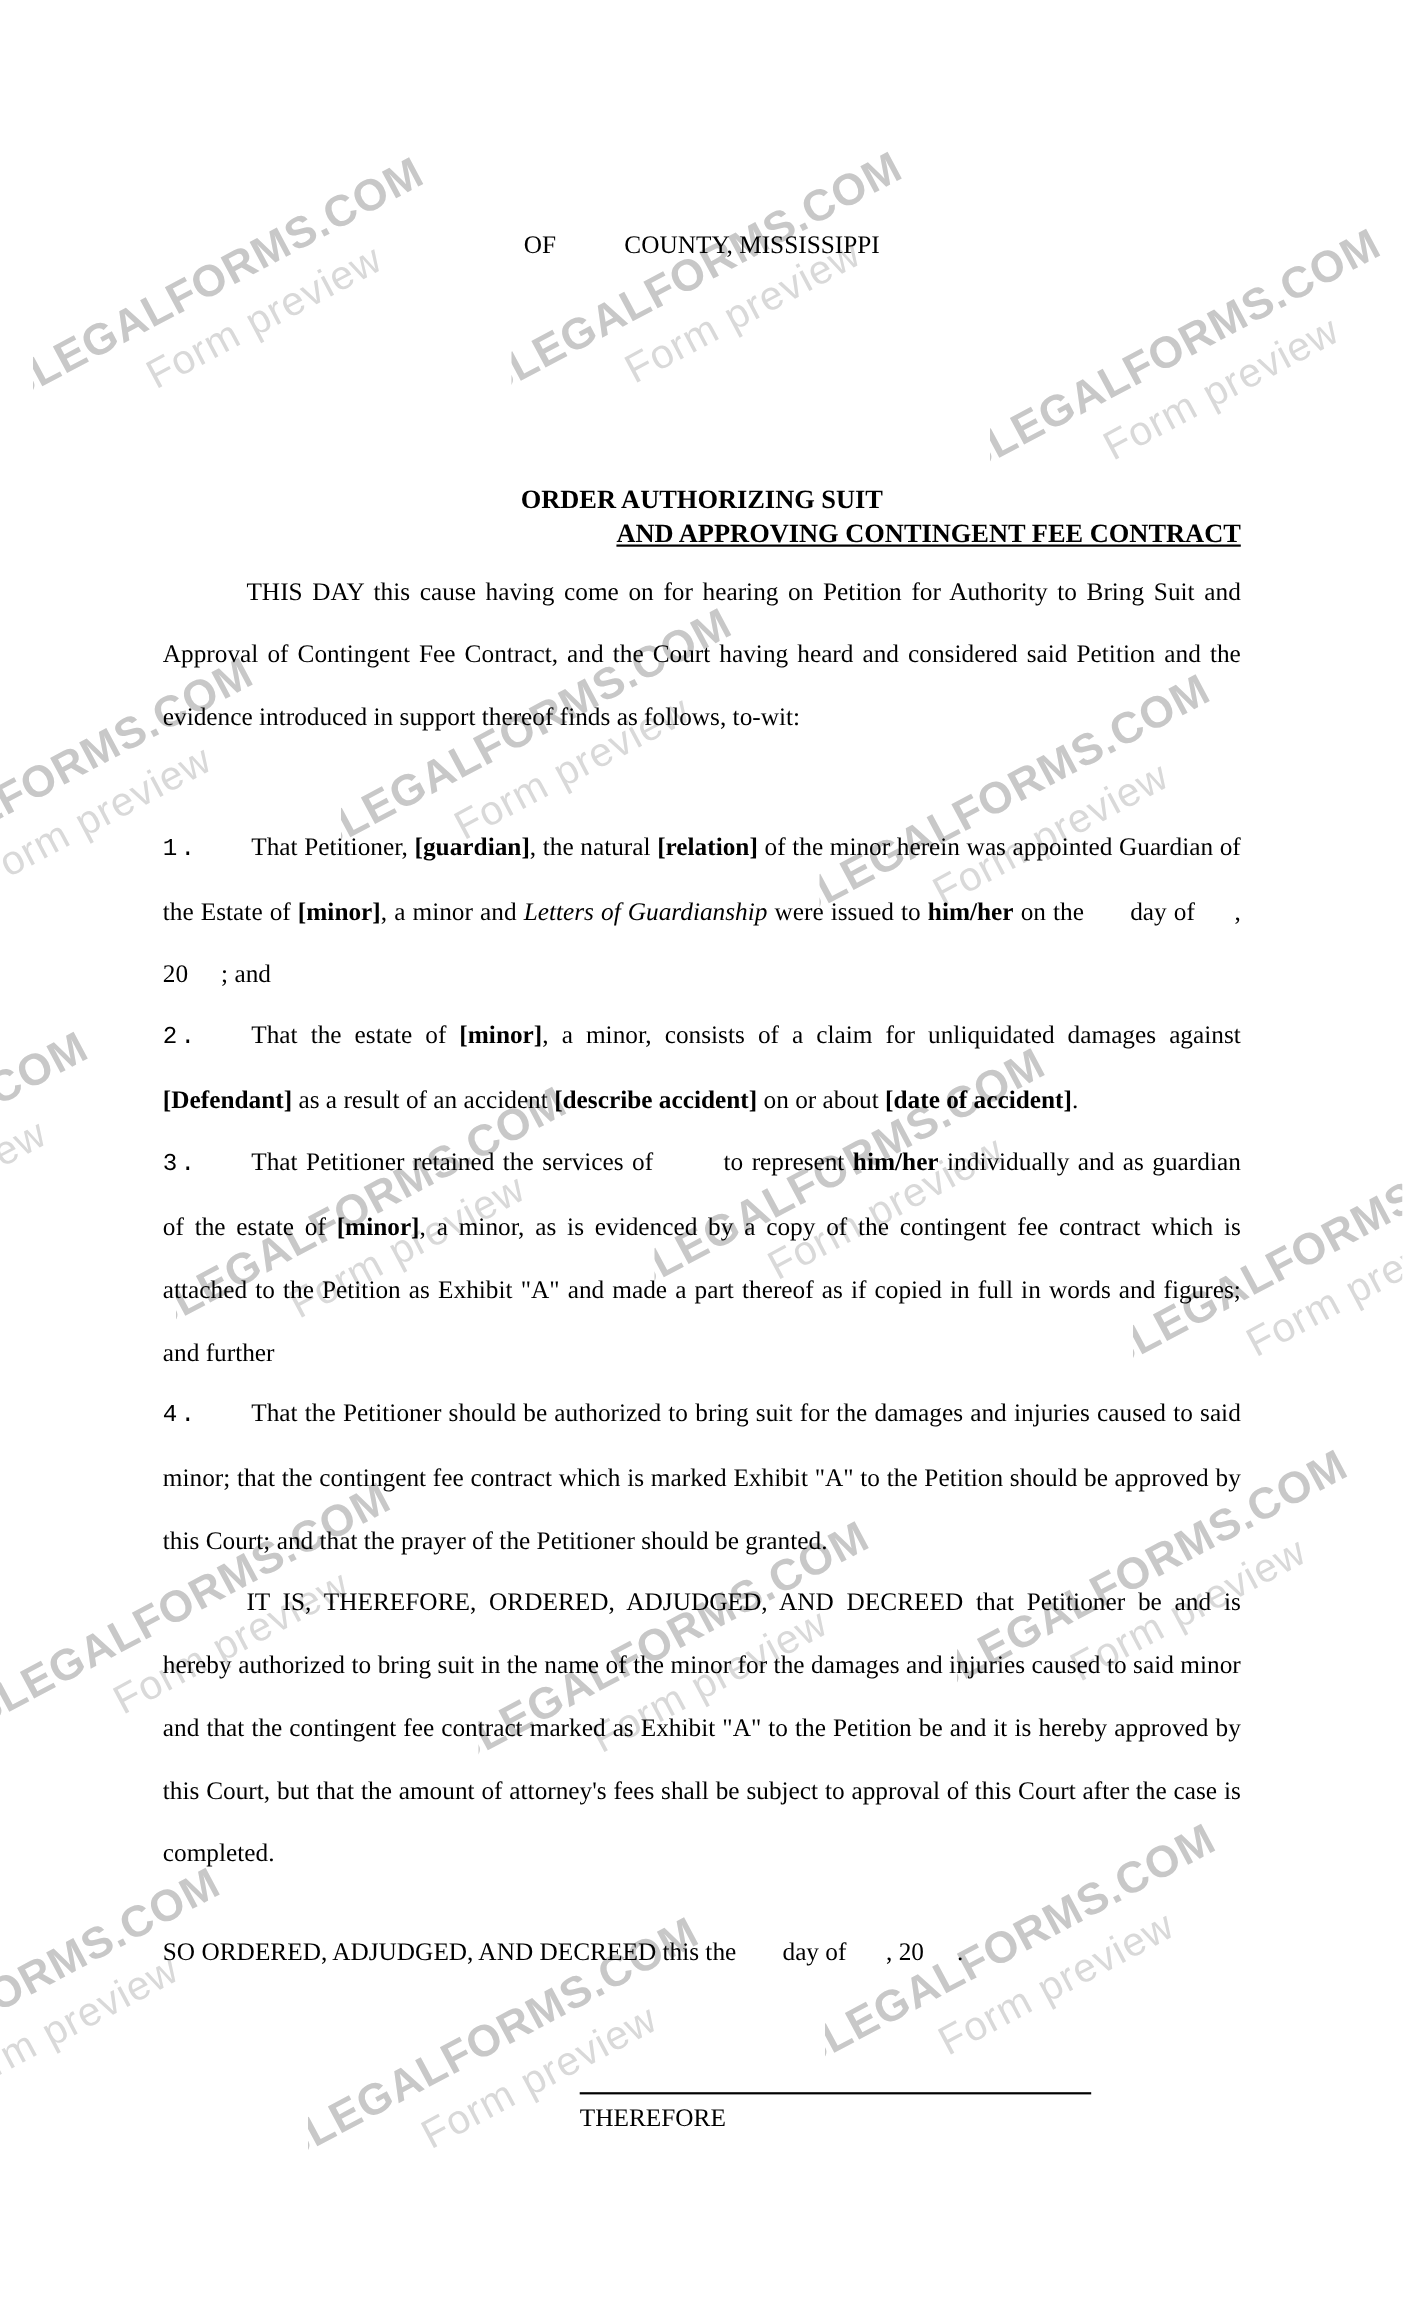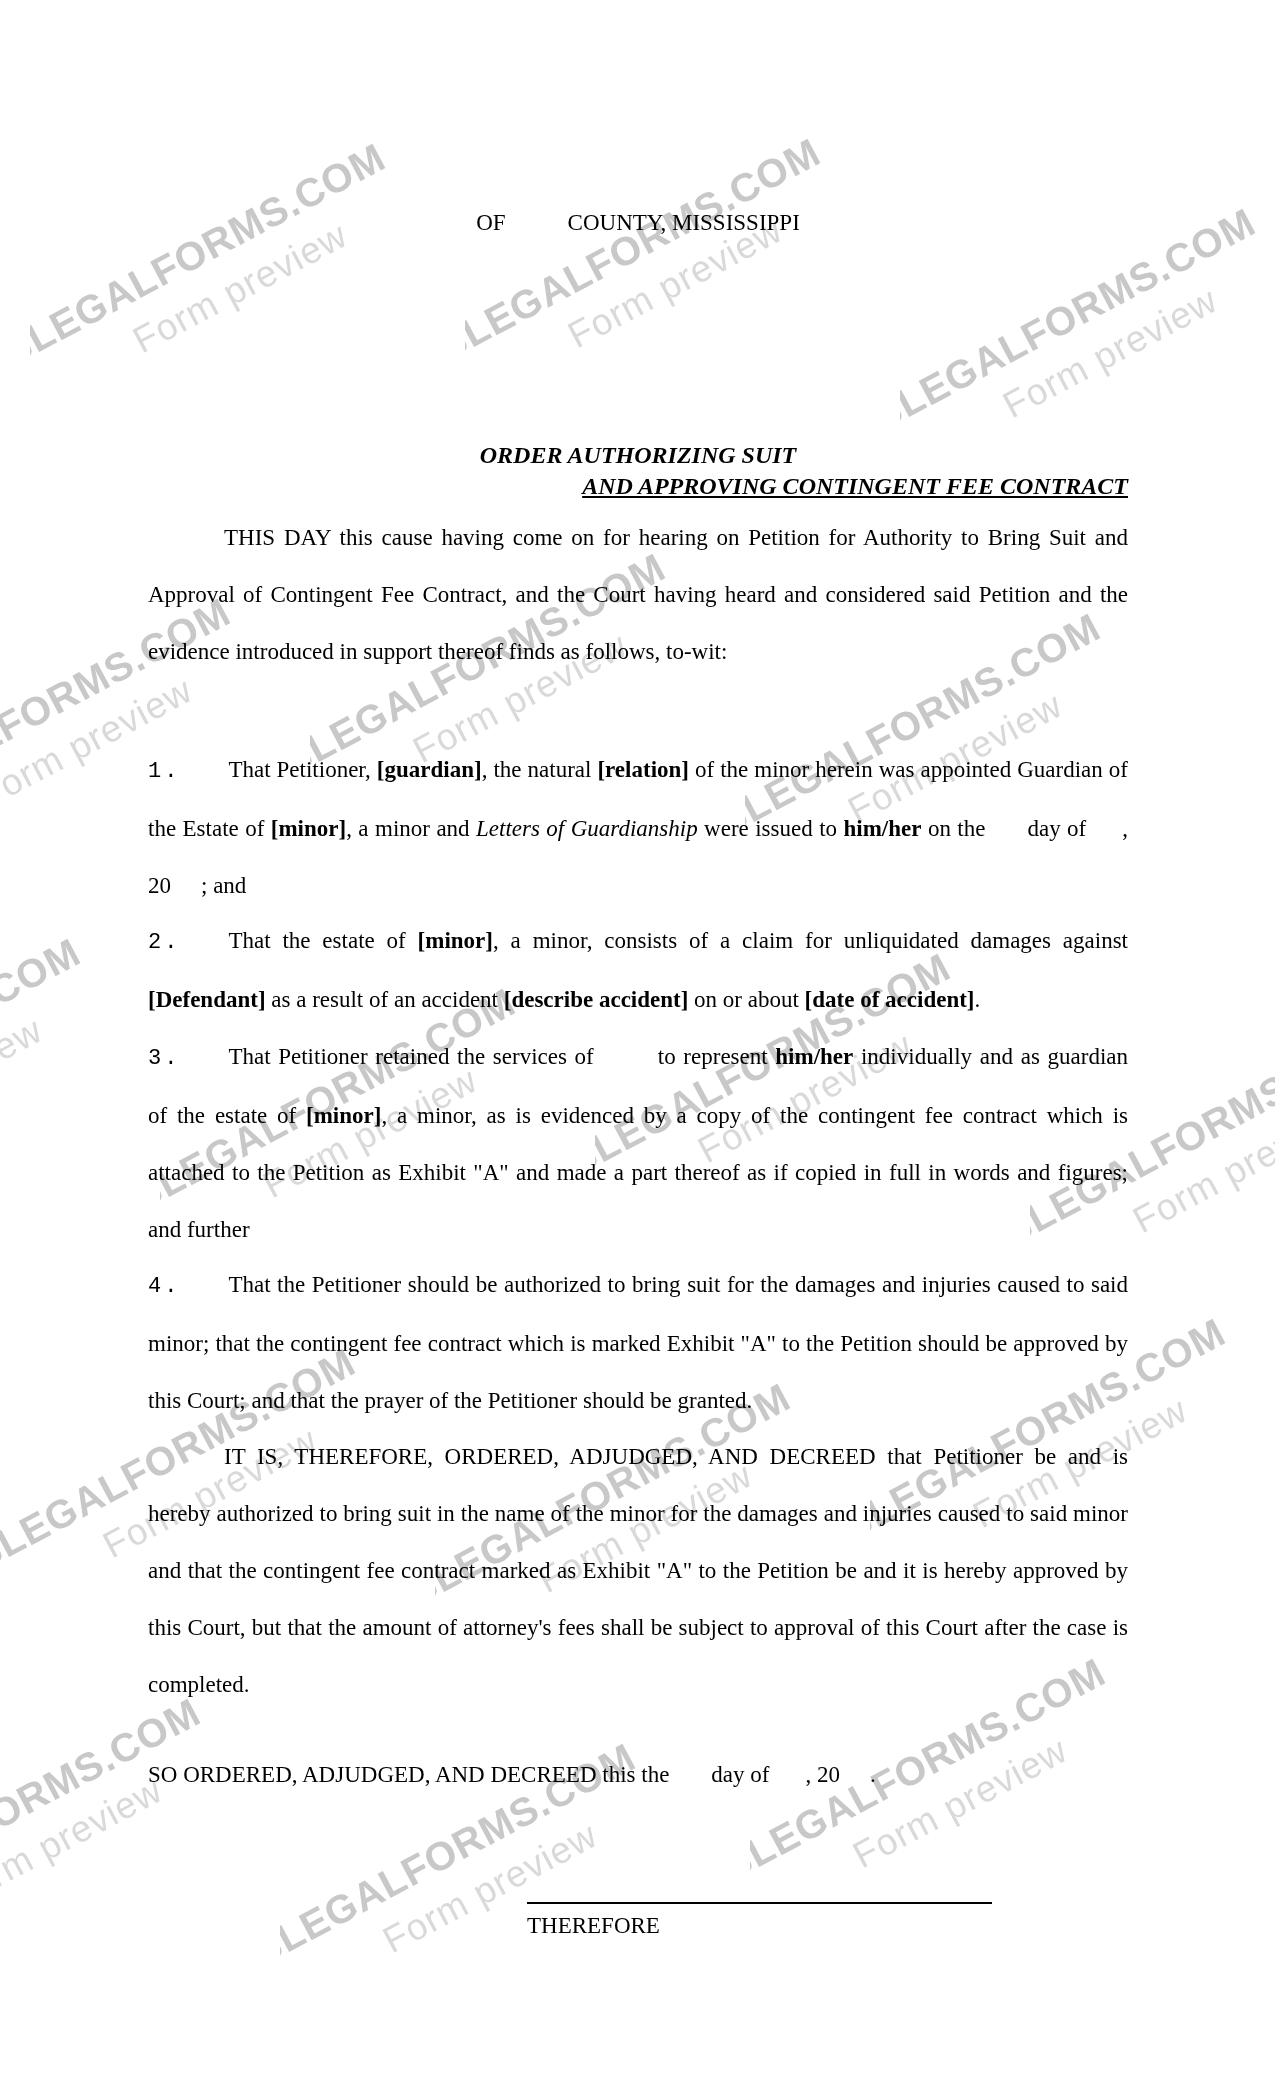--- a/index.html
+++ b/index.html
@@ -13,21 +13,21 @@
   .wm-inner{position:absolute;left:50%;top:50%;width:620px;
             transform:translate(-50%,-50%) rotate(-28deg);}
   .wm-brand{font-family:"Liberation Sans",sans-serif;font-weight:bold;font-size:40px;
             letter-spacing:1px;white-space:nowrap;}
   .wm-preview{font-family:"Liberation Sans",sans-serif;font-size:37px;letter-spacing:1px;
             white-space:nowrap;margin:8px 0 0 150px;}
   
   .abs{position:absolute;}
   .hdr{left:148px;width:980px;text-align:center;font-size:23px;line-height:32px;white-space:nowrap;}
   .matter{left:148px;width:980px;font-size:23px;line-height:29px;}
-  .title{left:148px;width:980px;text-align:center;font-weight:bold;font-size:24px;line-height:30.5px;font-style:italic;}
+  .title{left:148px;width:980px;text-align:center;font-weight:bold;font-size:24px;line-height:30.5px;}
   .u{text-decoration:underline;text-align:right;}
   .body{left:148px;width:980px;font-size:23px;line-height:57px;text-align:justify;margin:0;}
   .body.ind{text-indent:76px;}
   .body.single{text-align:left;line-height:46px;}
   .gap{display:inline-block;height:1px;}
   .b{font-weight:bold;}
   .i{font-style:italic;}
   .m{font-family:"Liberation Mono","DejaVu Sans Mono",monospace;font-size:22px;letter-spacing:3px;}
   .sigline{left:527px;top:1902px;width:465px;border-top:2px solid #000;height:0;}
   .siglabel{left:527px;top:1908px;font-size:23px;line-height:36px;}

